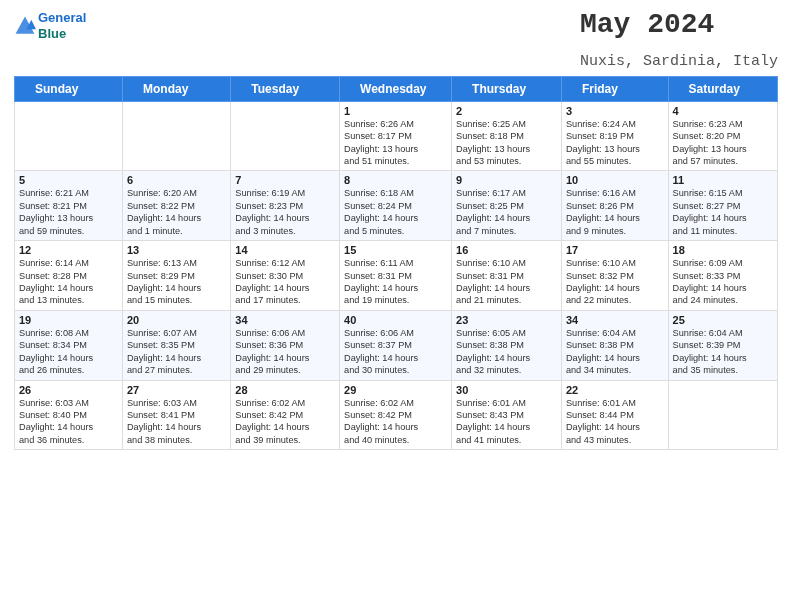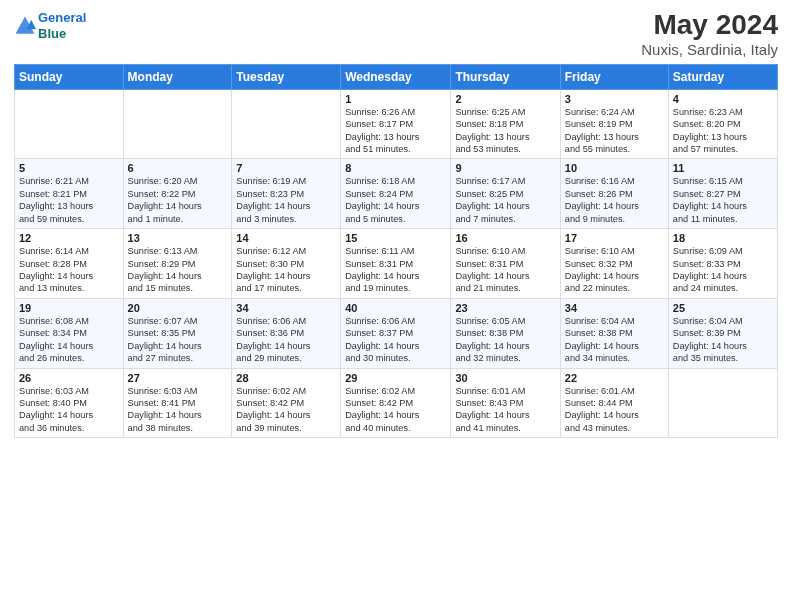--- a/index.html
+++ b/index.html
@@ -34,43 +34,45 @@
       line-height: 1.2;
     }
     .logo-text span {
       color: #1a6ccc;
     }
     .logo-icon {
       width: 22px;
       height: 22px;
     }
     .title-block {
-      text-align: right;
+      text-align: left;
+      font-family: Liberation Mono, monospace;
     }
     .main-title {
       font-size: 28px;
       font-weight: bold;
       color: #333;
       line-height: 1.1;
     }
     .subtitle {
       font-size: 15px;
       color: #555;
+      margin-top: 12px;
     }
     table {
       width: 100%;
       border-collapse: collapse;
       font-size: 10px;
     }
     thead tr th {
       background-color: #2a7bde;
       color: #fff;
       font-size: 12px;
       font-weight: bold;
-      padding: 5px 4px;
+      padding: 5px 20px;
       text-align: left;
       border: 1px solid #5599e8;
     }
     tbody tr td {
       border: 1px solid #ddd;
       padding: 3px 4px;
       vertical-align: top;
       width: 113px;
       min-height: 70px;
     }

